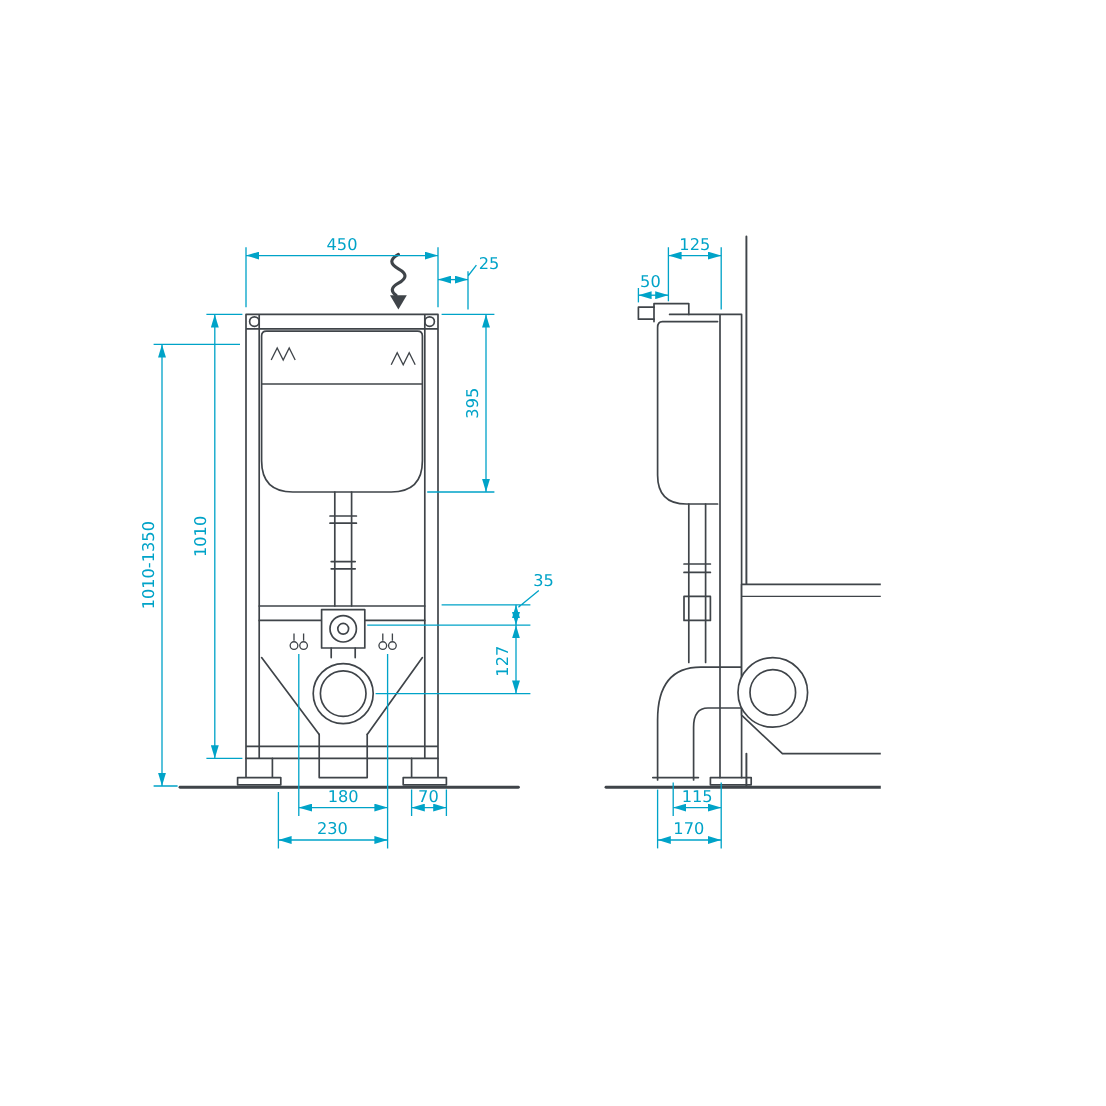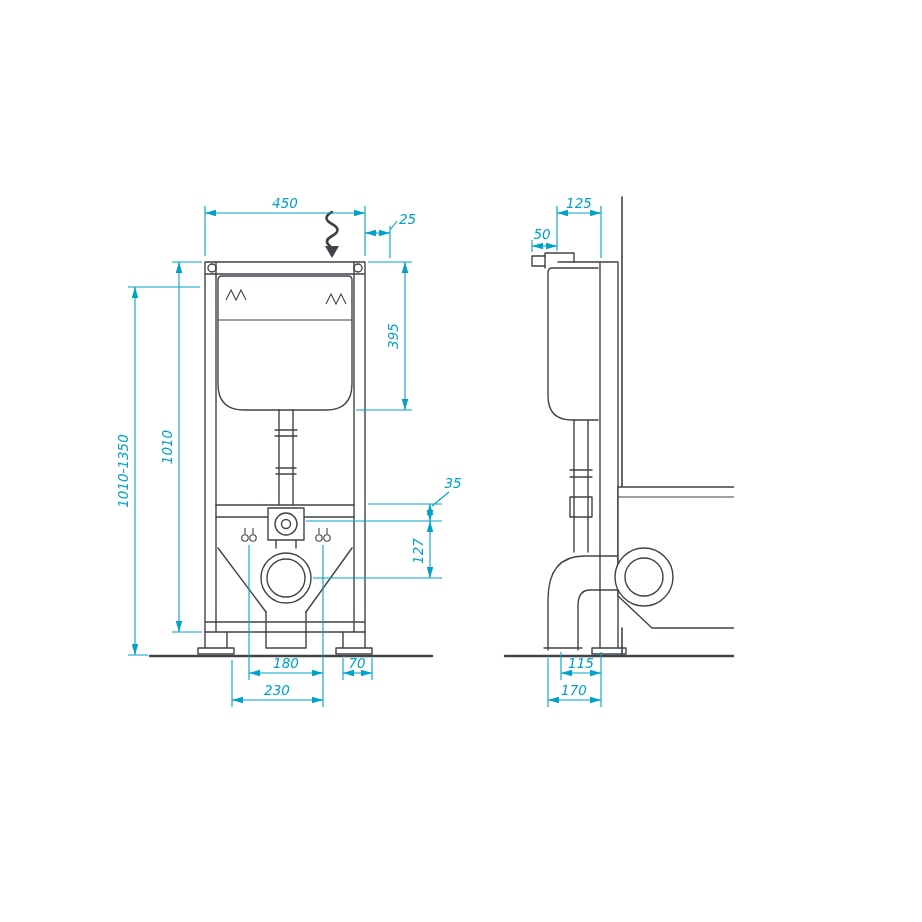--- a/index.html
+++ b/index.html
@@ -10,21 +10,20 @@
   html,body{margin:0;padding:0;}
   body{
     background:var(--c-background);
     font-family:"DejaVu Sans", "Liberation Sans", sans-serif;
   }
   .canvas{
     width:734px;height:922px;
     background:var(--c-background);
     position:relative;
     overflow:hidden;
-    font-style:italic;
   }
   svg{display:block;}
   
   .dk{stroke:var(--c-line);fill:none;stroke-width:1.4;stroke-linecap:round;stroke-linejoin:round;}
   .dkthin{stroke:var(--c-line);fill:none;stroke-width:1.1;}
   .dkw{stroke:var(--c-line);fill:#ffffff;stroke-width:1.4;stroke-linejoin:round;}
   .dkf{fill:var(--c-line);stroke:none;}
   .grnd{stroke:var(--c-line);fill:none;stroke-width:2.4;stroke-linecap:round;}
   
   .cy{stroke:var(--c-dimension);fill:none;stroke-width:1.1;}

